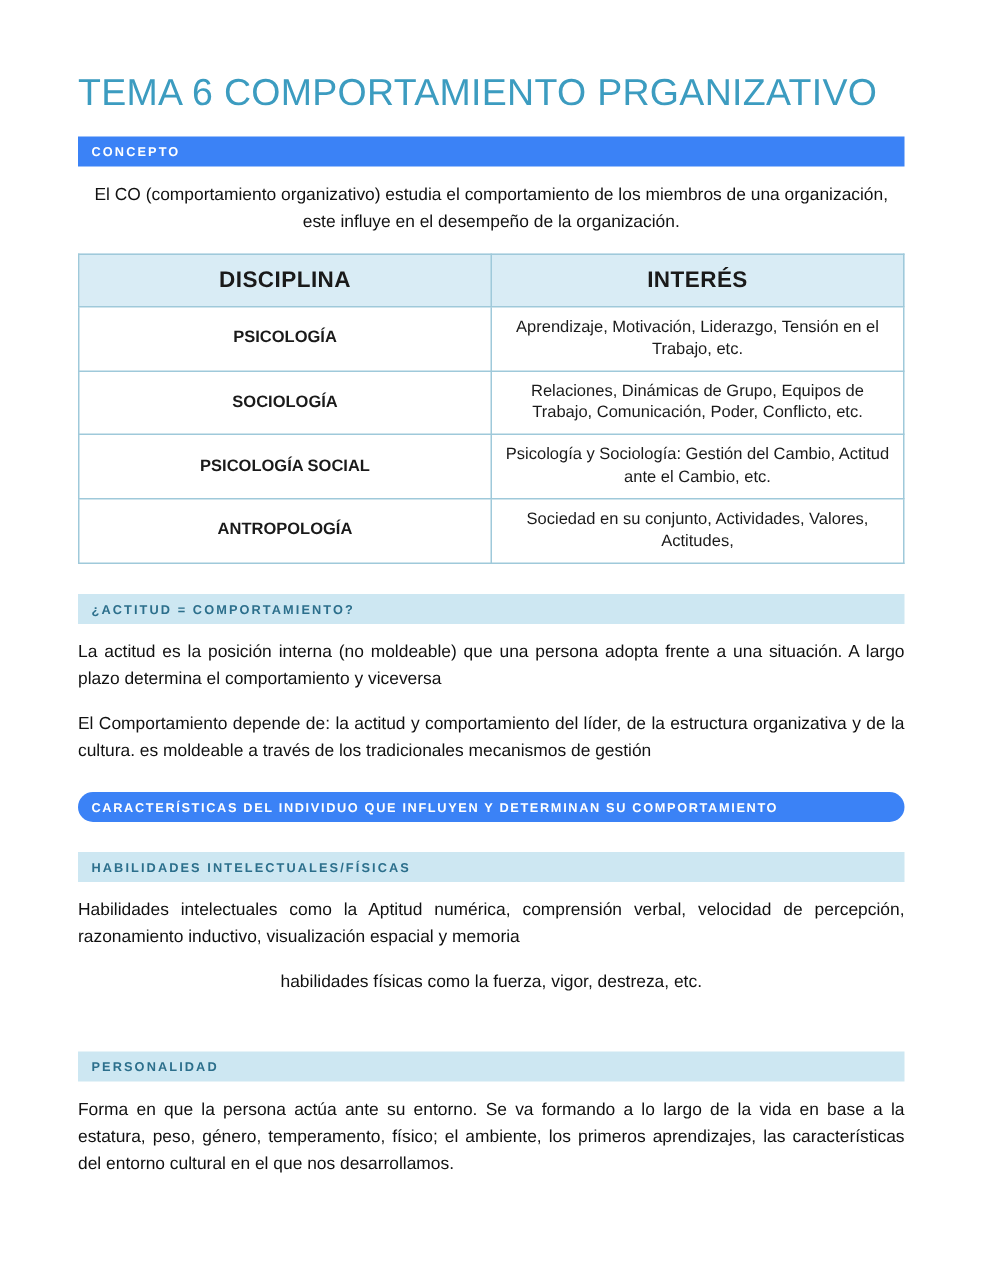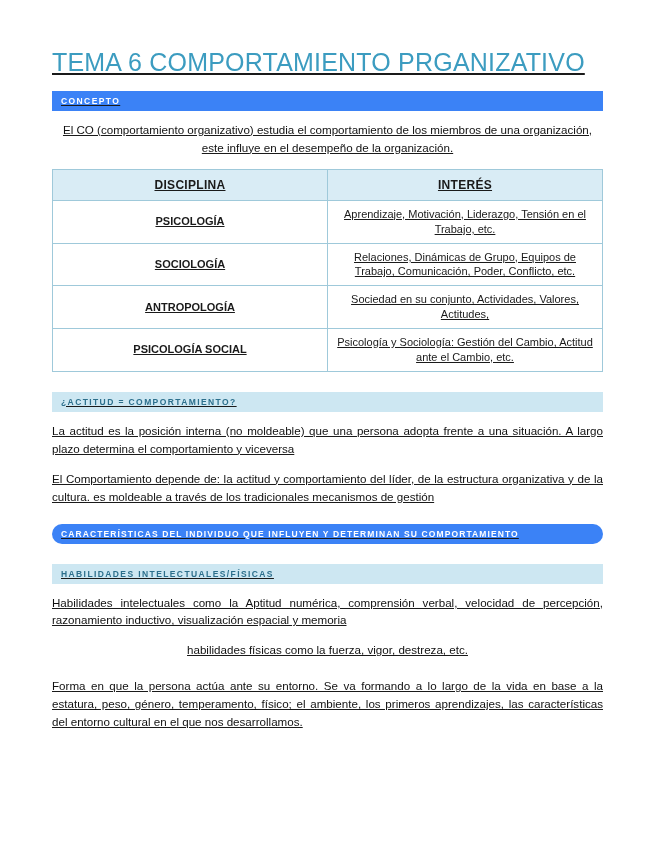--- a/index.html
+++ b/index.html
@@ -14,21 +14,20 @@
     color: #1a1a1a;
     position: relative;
     overflow: hidden;
   }
   .page {
     width: 655px;
     height: 848px;
     box-sizing: border-box;
     padding: 30px 52px 16px 52px;
     position: relative;
-    text-decoration: underline;
   }
   .left-bar {
     position: absolute;
     left: 0;
     top: 0;
     width: 16px;
     height: 848px;
     background: #ffffff;
   }
   .title {
@@ -78,21 +77,21 @@
     border: 1px solid #9fc9da;
     padding: 6px 6px;
     font-size: 11px;
     text-align: center;
     vertical-align: middle;
     line-height: 1.35;
   }
   table.disc thead th {
     background: #d9ecf5;
     font-weight: bold;
-    font-size: 12px;
+    font-size: 15px;
     letter-spacing: 0.3px;
     padding: 7px 6px;
   }
   table.disc td.disc-name {
     font-weight: bold;
     width: 31%;
   }
   .spacer-sm { height: 6px; }
 </style>
 </head>
@@ -118,26 +117,26 @@
     <tbody>
       <tr>
         <td class="disc-name">PSICOLOGÍA</td>
         <td>Aprendizaje, Motivación, Liderazgo, Tensión en el Trabajo, etc.</td>
       </tr>
       <tr>
         <td class="disc-name">SOCIOLOGÍA</td>
         <td>Relaciones, Dinámicas de Grupo, Equipos de Trabajo, Comunicación, Poder, Conflicto, etc.</td>
       </tr>
       <tr>
+        <td class="disc-name">PSICOLOGÍA SOCIAL</td>
+        <td>Psicología y Sociología: Gestión del Cambio, Actitud ante el Cambio, etc.</td>
+      </tr>
+      <tr>
         <td class="disc-name">ANTROPOLOGÍA</td>
         <td>Sociedad en su conjunto, Actividades, Valores, Actitudes,</td>
-      </tr>
-      <tr>
-        <td class="disc-name">PSICOLOGÍA SOCIAL</td>
-        <td>Psicología y Sociología: Gestión del Cambio, Actitud ante el Cambio, etc.</td>
       </tr>
     </tbody>
   </table>
 
   <div class="band light">¿ACTITUD = COMPORTAMIENTO?</div>
 
   <p class="body">La actitud es la posición interna (no moldeable) que una persona adopta frente a una situación. A largo plazo determina el comportamiento y viceversa</p>
 
   <p class="body">El Comportamiento depende de: la actitud y comportamiento del líder, de la estructura organizativa y de la cultura. es moldeable a través de los tradicionales mecanismos de gestión</p>
 
@@ -146,16 +145,17 @@
   <div class="band wide">CARACTERÍSTICAS DEL INDIVIDUO QUE INFLUYEN Y DETERMINAN SU COMPORTAMIENTO</div>
 
   <div class="band light">HABILIDADES INTELECTUALES/FÍSICAS</div>
 
   <p class="body">Habilidades intelectuales como la Aptitud numérica, comprensión verbal, velocidad de percepción, razonamiento inductivo, visualización espacial y memoria</p>
 
   <p class="body nojust">habilidades físicas como la fuerza, vigor, destreza, etc.</p>
 
   <div class="spacer-sm"></div>
 
+  <div class="band light">PERSONALIDAD</div>
 
   <p class="body">Forma en que la persona actúa ante su entorno. Se va formando a lo largo de la vida en base a la estatura, peso, género, temperamento, físico; el ambiente, los primeros aprendizajes, las características del entorno cultural en el que nos desarrollamos.</p>
 
 </div>
 
 </body></html>

